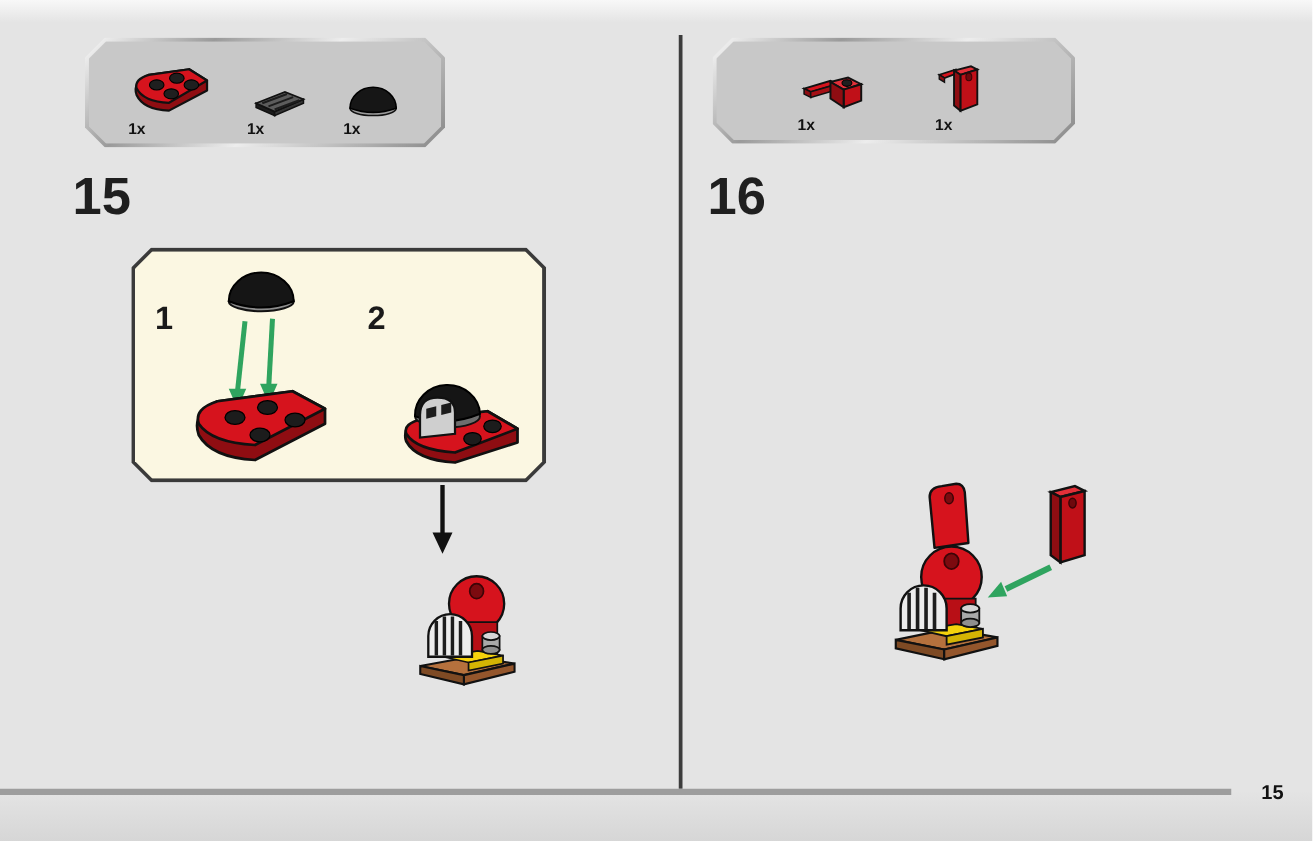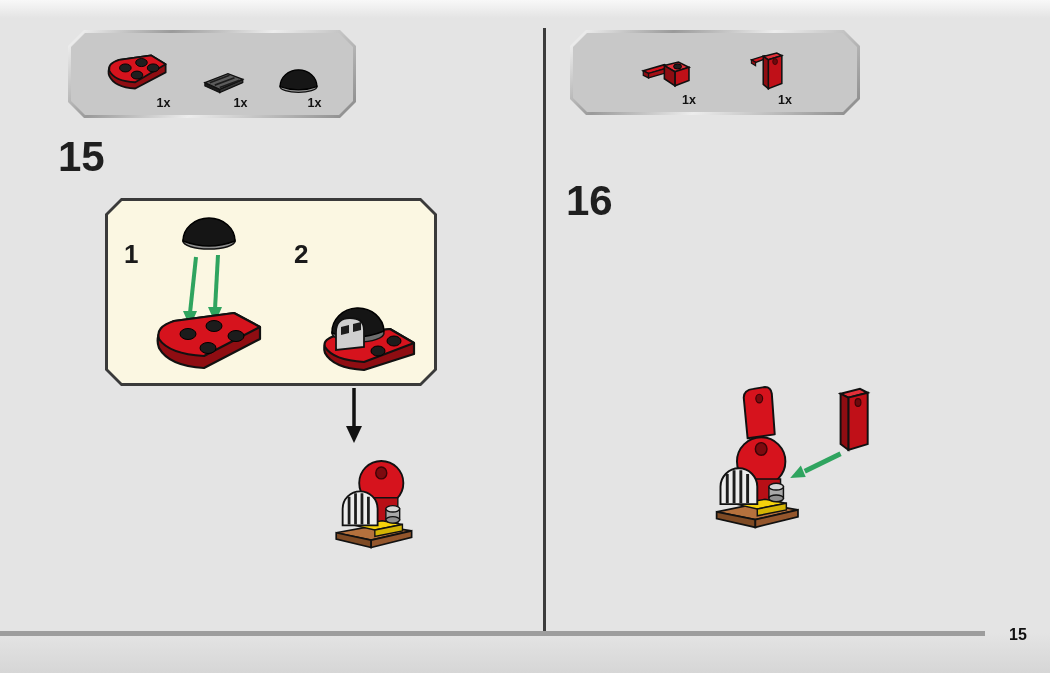--- a/index.html
+++ b/index.html
@@ -7,21 +7,21 @@
     position:relative; width:1050px; height:673px; overflow:hidden;
     background:linear-gradient(180deg,#f8f8f8 0px,#e4e4e4 18px,#e4e4e4 94%,#d6d6d6 100%);
     font-family:"Liberation Sans", sans-serif; color:#1c1c1c;
   }
   .octo { clip-path: polygon(16px 0, calc(100% - 16px) 0, 100% 16px, 100% calc(100% - 16px), calc(100% - 16px) 100%, 16px 100%, 0 calc(100% - 16px), 0 16px); }
   .octo-sm { clip-path: polygon(14px 0, calc(100% - 14px) 0, 100% 14px, 100% calc(100% - 14px), calc(100% - 14px) 100%, 14px 100%, 0 calc(100% - 14px), 0 14px); }
 
   .parts-box { position:absolute; background:linear-gradient(135deg,#fbfbfb 0%,#9a9a9a 28%,#ededed 55%,#888 100%); }
   .parts-box-inner { position:absolute; inset:3px; background:#c8c8c8;
     display:flex; align-items:flex-end; justify-content:space-around; padding:8px 18px 5px; }
-  .part-cell { display:flex; flex-direction:column; align-items:flex-end; gap:1px; }
+  .part-cell { display:flex; flex-direction:column; align-items:flex-start; gap:1px; }
   .part-icon { display:flex; align-items:flex-end; justify-content:center; }
   .part-count { font-size:12.5px; font-weight:bold; color:#111; }
 
   .step-number { position:absolute; font-size:42px; font-weight:bold; line-height:1; color:#1f1f1f; }
 
   .callout { position:absolute; left:105px; top:198px; width:332px; height:188px; background:#3a3a3a; }
   .callout-inner { position:absolute; inset:3px; background:#fbf7e2; }
   .sub-label { position:absolute; font-size:26px; font-weight:bold; color:#1a1a1a; }
 
   .abs { position:absolute; }
@@ -172,21 +172,21 @@
             <path d="M18,10 L24,14 L24,48 L18,43 Z" fill="#8f0d12" stroke="#111" stroke-width="1.8"></path>
             <ellipse cx="32" cy="16" rx="2.8" ry="3.6" fill="#6e090d" stroke="#3c0406" stroke-width="1"></ellipse>
           </svg>
         </span>
         <span class="part-count">1x</span>
       </div>
 
     </div>
   </div>
 
-  <div class="step-number" style="left:566px; top:136px;margin-top:44px;">16</div>
+  <div class="step-number" style="left:566px; top:136px;">16</div>
 
   <span class="abs" style="left:705px; top:384px;">
     <svg viewBox="0 0 190 162" width="184" height="157">
       <path d="M40,14 Q40,6 50,5 L62,3 Q68,3 69,10 L72,52 L44,56 Z" fill="#d6131d" stroke="#111" stroke-width="2" stroke-linejoin="round"></path>
       <ellipse cx="56" cy="15" rx="3.5" ry="4.5" fill="#7c0a0f" stroke="#3c0406" stroke-width="1.2"></ellipse>
       <circle cx="58" cy="80" r="25" fill="#d6131d" stroke="#111" stroke-width="2"></circle>
       <ellipse cx="58" cy="67" rx="6" ry="6.5" fill="#7c0a0f" stroke="#3c0406" stroke-width="1.5"></ellipse>
       <path d="M42,98 L78,98 L78,126 L42,126 Z" fill="#b80f16" stroke="#111" stroke-width="1.5"></path>
       <path d="M12,132 L56,123 L96,130 L52,140 Z" fill="#b5713d" stroke="#111" stroke-width="1.8"></path>
       <path d="M12,132 L52,140 L52,148 L12,139 Z" fill="#7e4a24" stroke="#111" stroke-width="1.8"></path>

